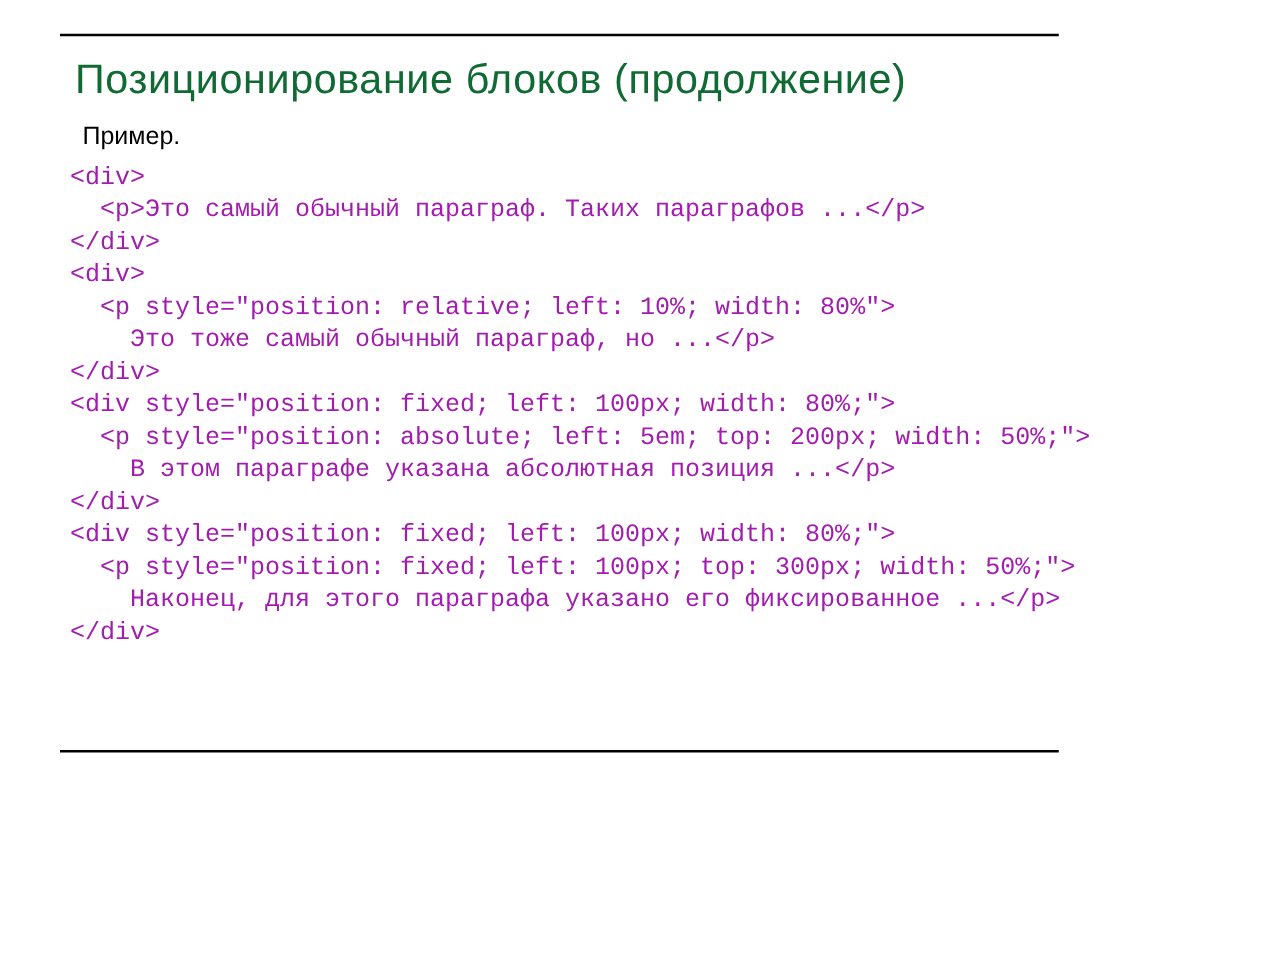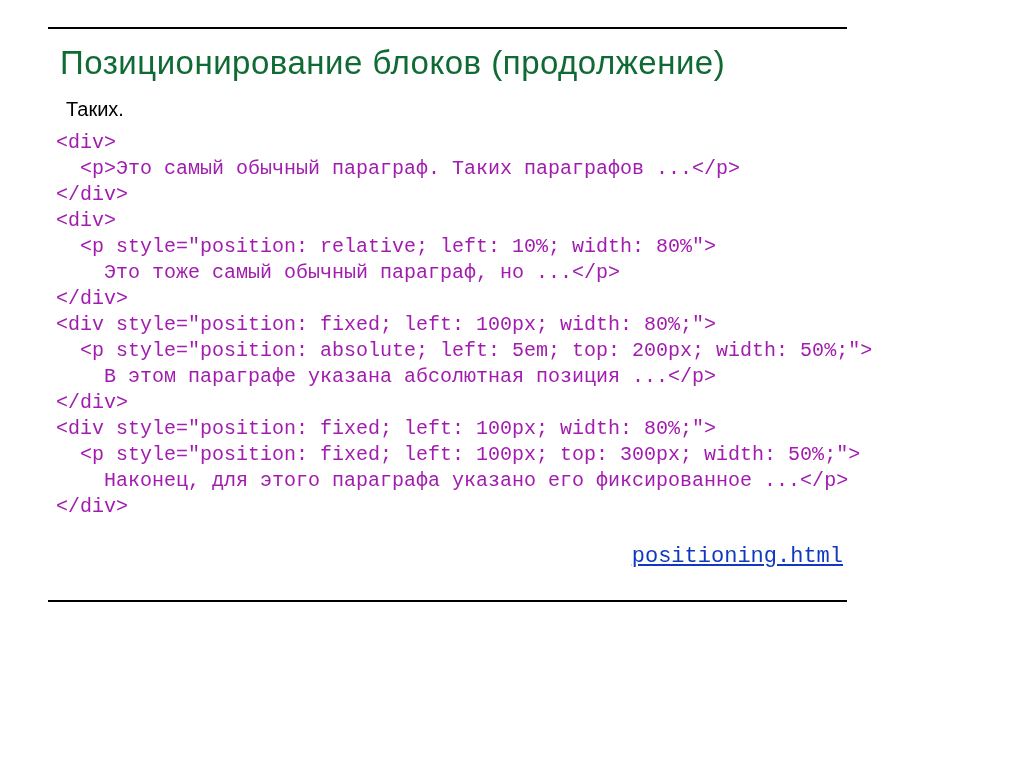--- a/index.html
+++ b/index.html
@@ -65,35 +65,34 @@
 </style>
 </head>
 <body>
 
 <div class="slide">
 
   <div class="rule top"></div>
 
   <div class="title">Позиционирование блоков (продолжение)</div>
 
-  <div class="example-label">Таких.</div>
+  <div class="example-label">Пример.</div>
 
   <div class="code">&lt;div&gt;
   &lt;p&gt;Это самый обычный параграф. Таких параграфов ...&lt;/p&gt;
 &lt;/div&gt;
 &lt;div&gt;
   &lt;p style="position: relative; left: 10%; width: 80%"&gt;
     Это тоже самый обычный параграф, но ...&lt;/p&gt;
 &lt;/div&gt;
 &lt;div style="position: fixed; left: 100px; width: 80%;"&gt;
   &lt;p style="position: absolute; left: 5em; top: 200px; width: 50%;"&gt;
     В этом параграфе указана абсолютная позиция ...&lt;/p&gt;
 &lt;/div&gt;
 &lt;div style="position: fixed; left: 100px; width: 80%;"&gt;
   &lt;p style="position: fixed; left: 100px; top: 300px; width: 50%;"&gt;
     Наконец, для этого параграфа указано его фиксированное ...&lt;/p&gt;
 &lt;/div&gt;</div>
 
-  <a class="link">positioning.html</a>
 
   <div class="rule bottom"></div>
 
 </div>
 
 </body></html>

